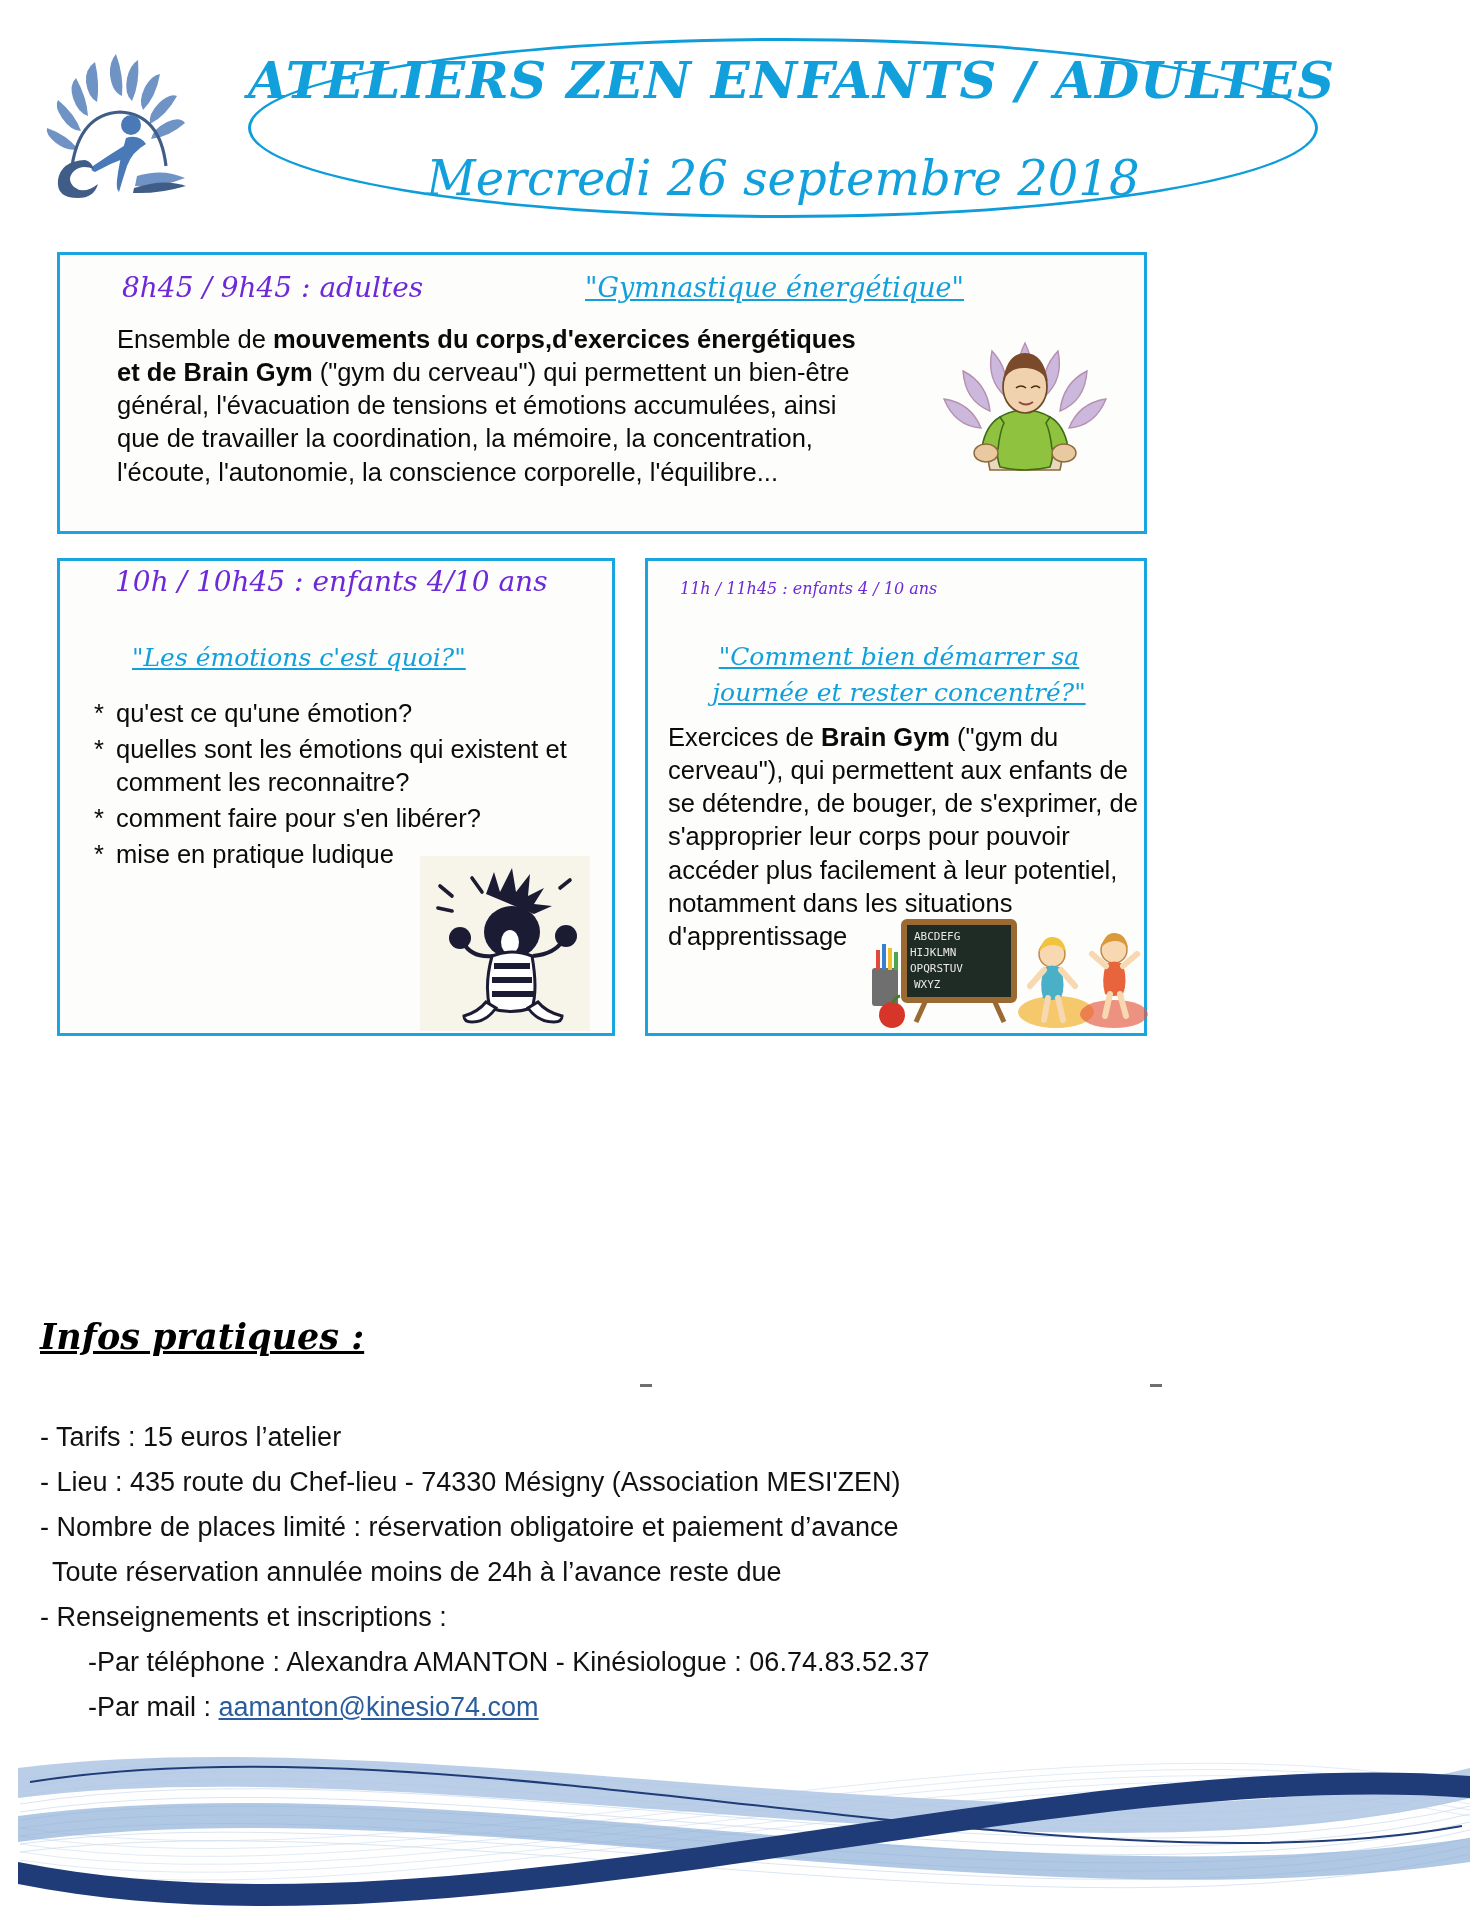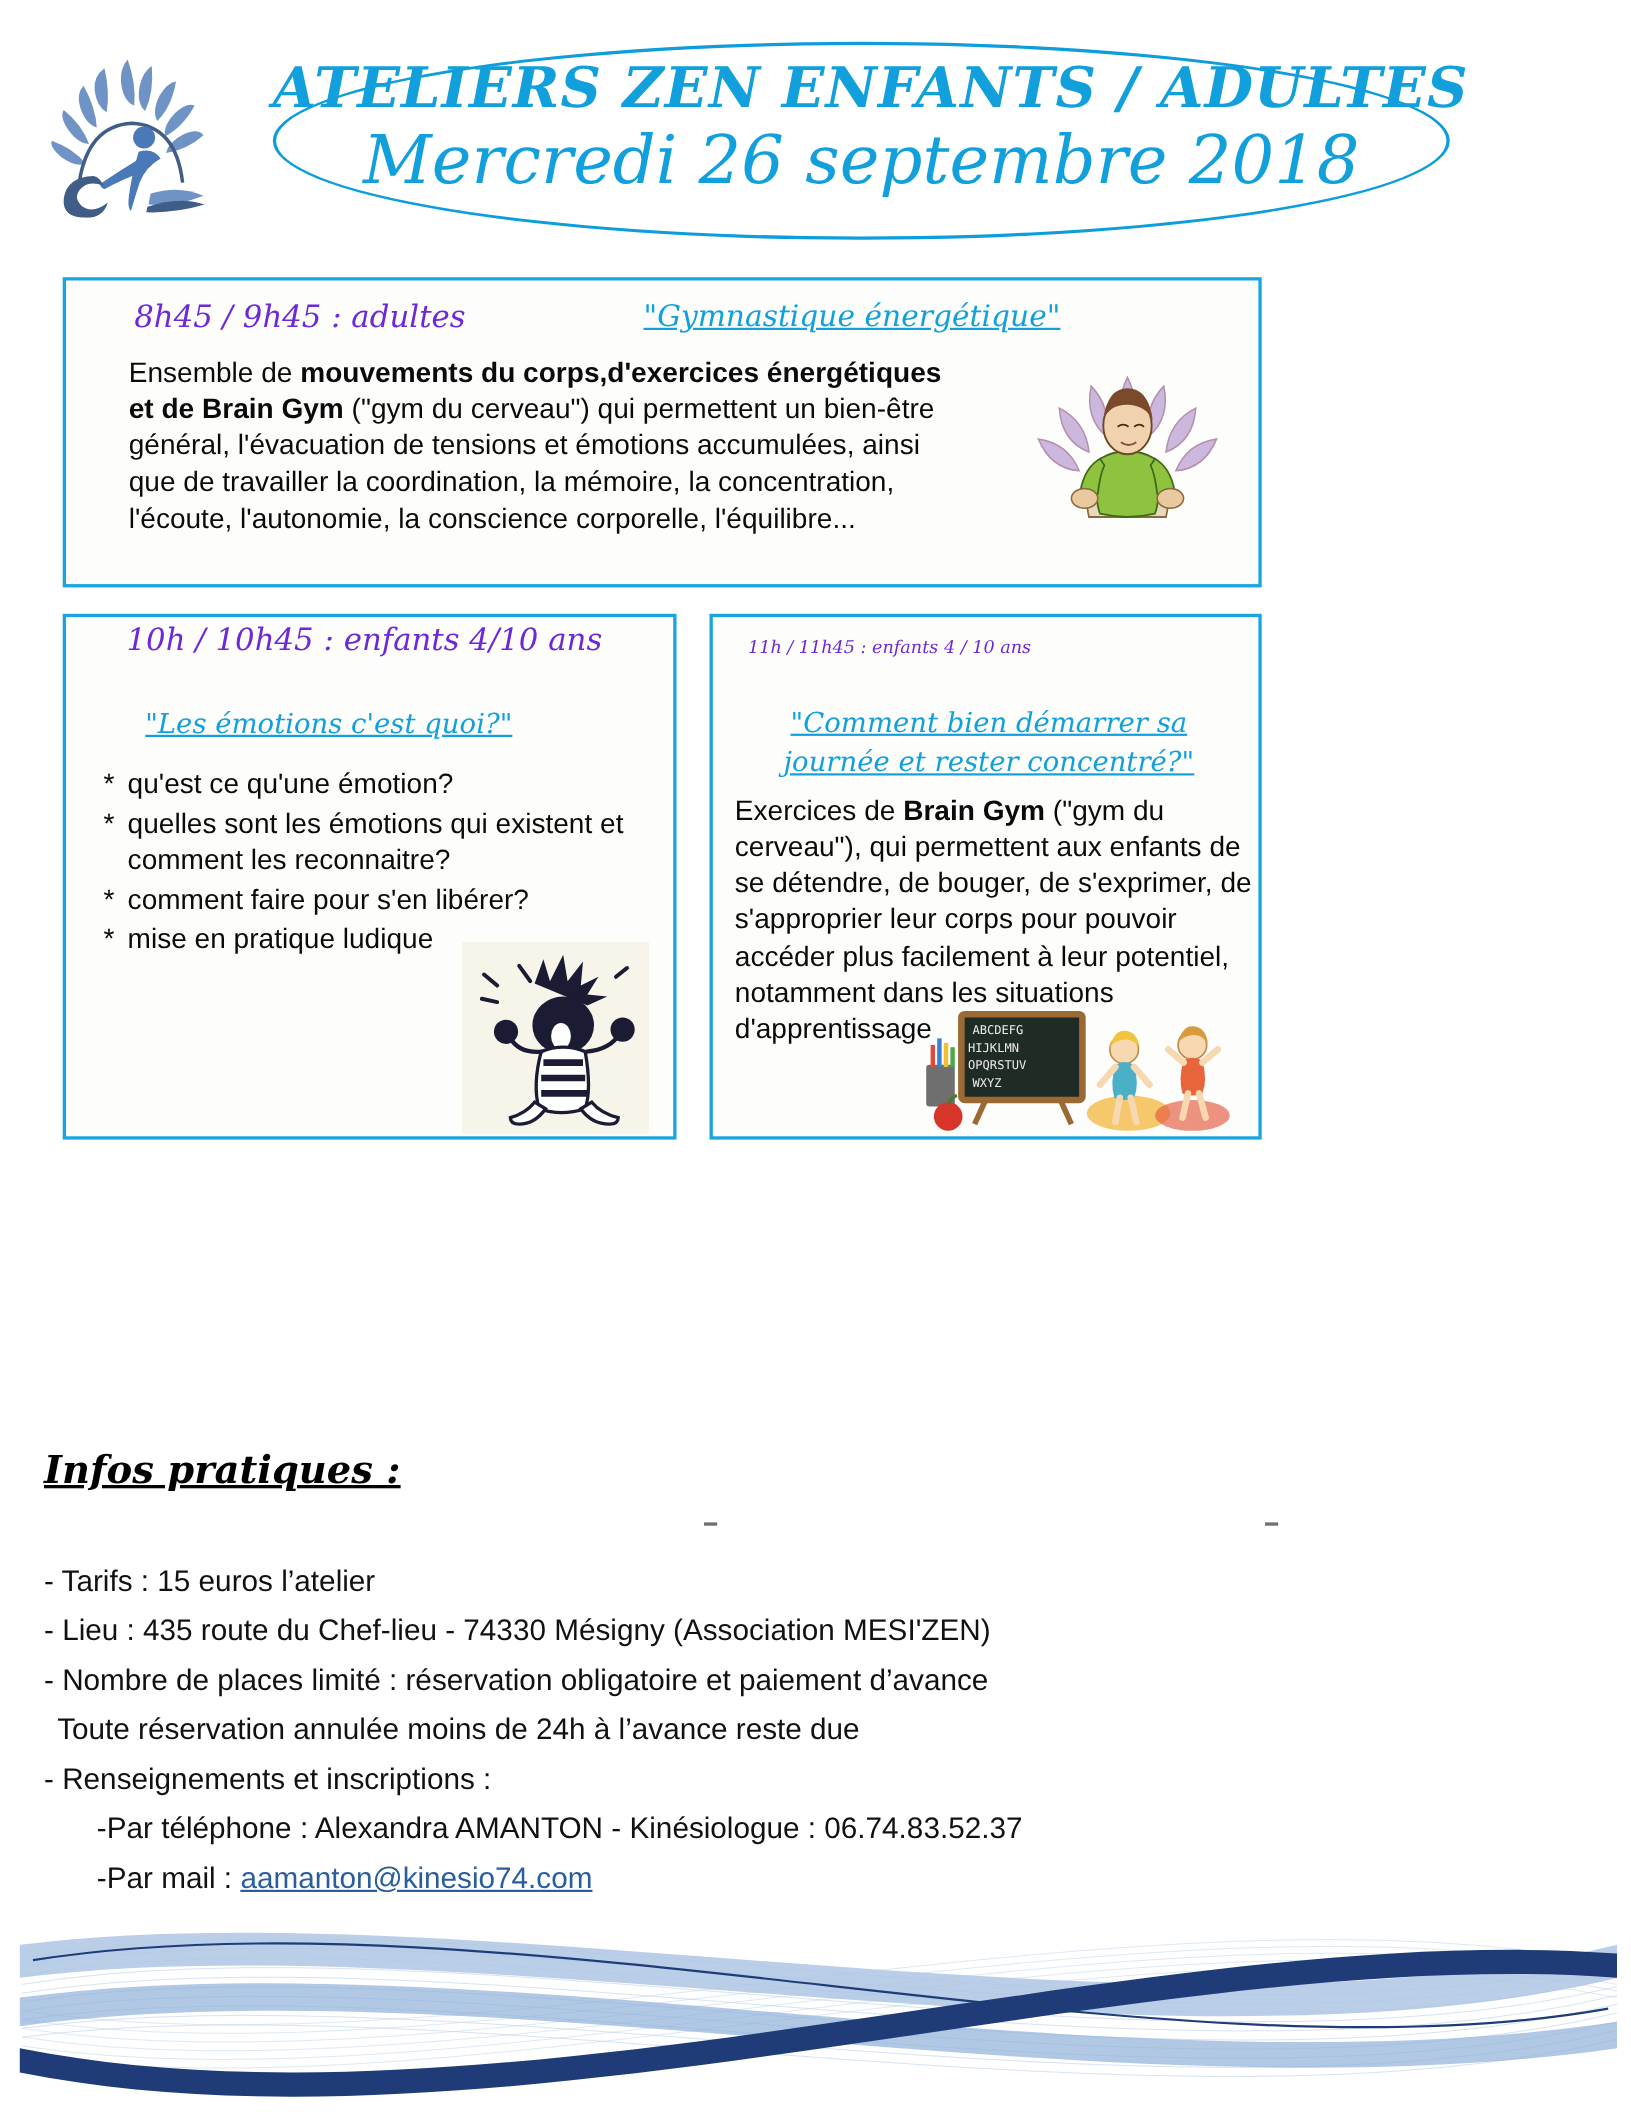--- a/index.html
+++ b/index.html
@@ -53,23 +53,24 @@
     font-style: italic;
     font-weight: bold;
     font-size: 51px;
     letter-spacing: 1px;
     line-height: 1.1;
     white-space: nowrap;
   }
   #title-line2 {
     font-family: "DejaVu Serif", serif;
     font-style: italic;
-    font-size: 61px;
+    font-size: 48px;
     line-height: 1.25;
     white-space: nowrap;
+    margin-top: 40px;
   }
 
   
   .zen-box {
     position: absolute;
     border: 3px solid #18a5e0;
     background: #fdfdfb;
     box-sizing: border-box;
   }
   .slot-time {
@@ -163,21 +164,21 @@
   #box-braingym .slot-theme {
     position: absolute; left: 36px; top: 78px;
     width: 430px; white-space: normal;
     font-size: 25px; line-height: 1.45; text-align: center;
   }
   #box-braingym .body-text {
     position: absolute; left: 20px; top: 160px; width: 470px;
   }
   #school-img {
     position: absolute;
-    left: 188px;
+    left: 218px;
     top: 355px;
     width: 285px;
     height: 115px;
   }
 
   
   #infos-heading {
     position: absolute;
     left: 40px;
     top: 1316px;

